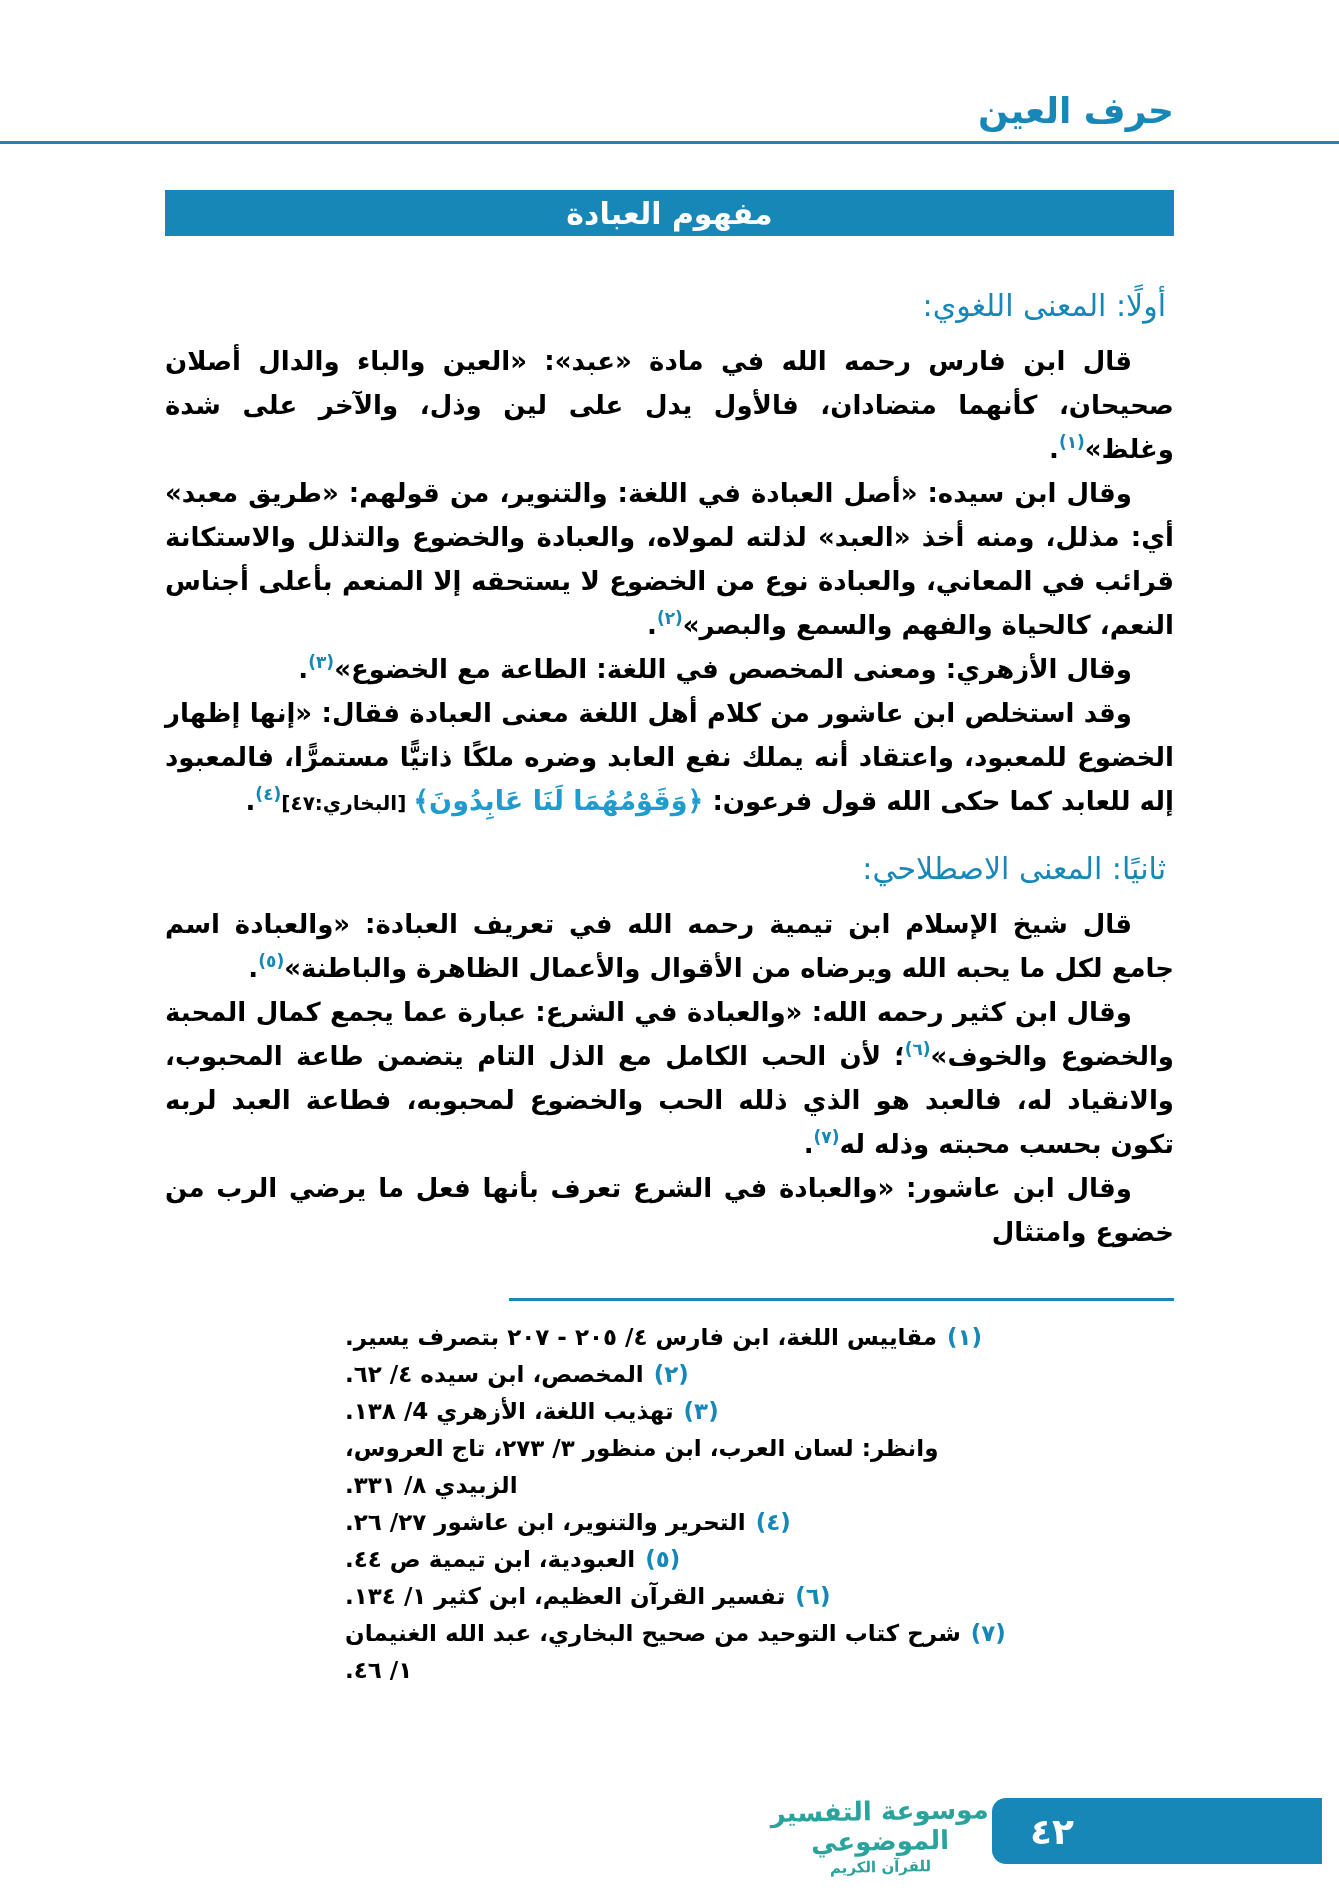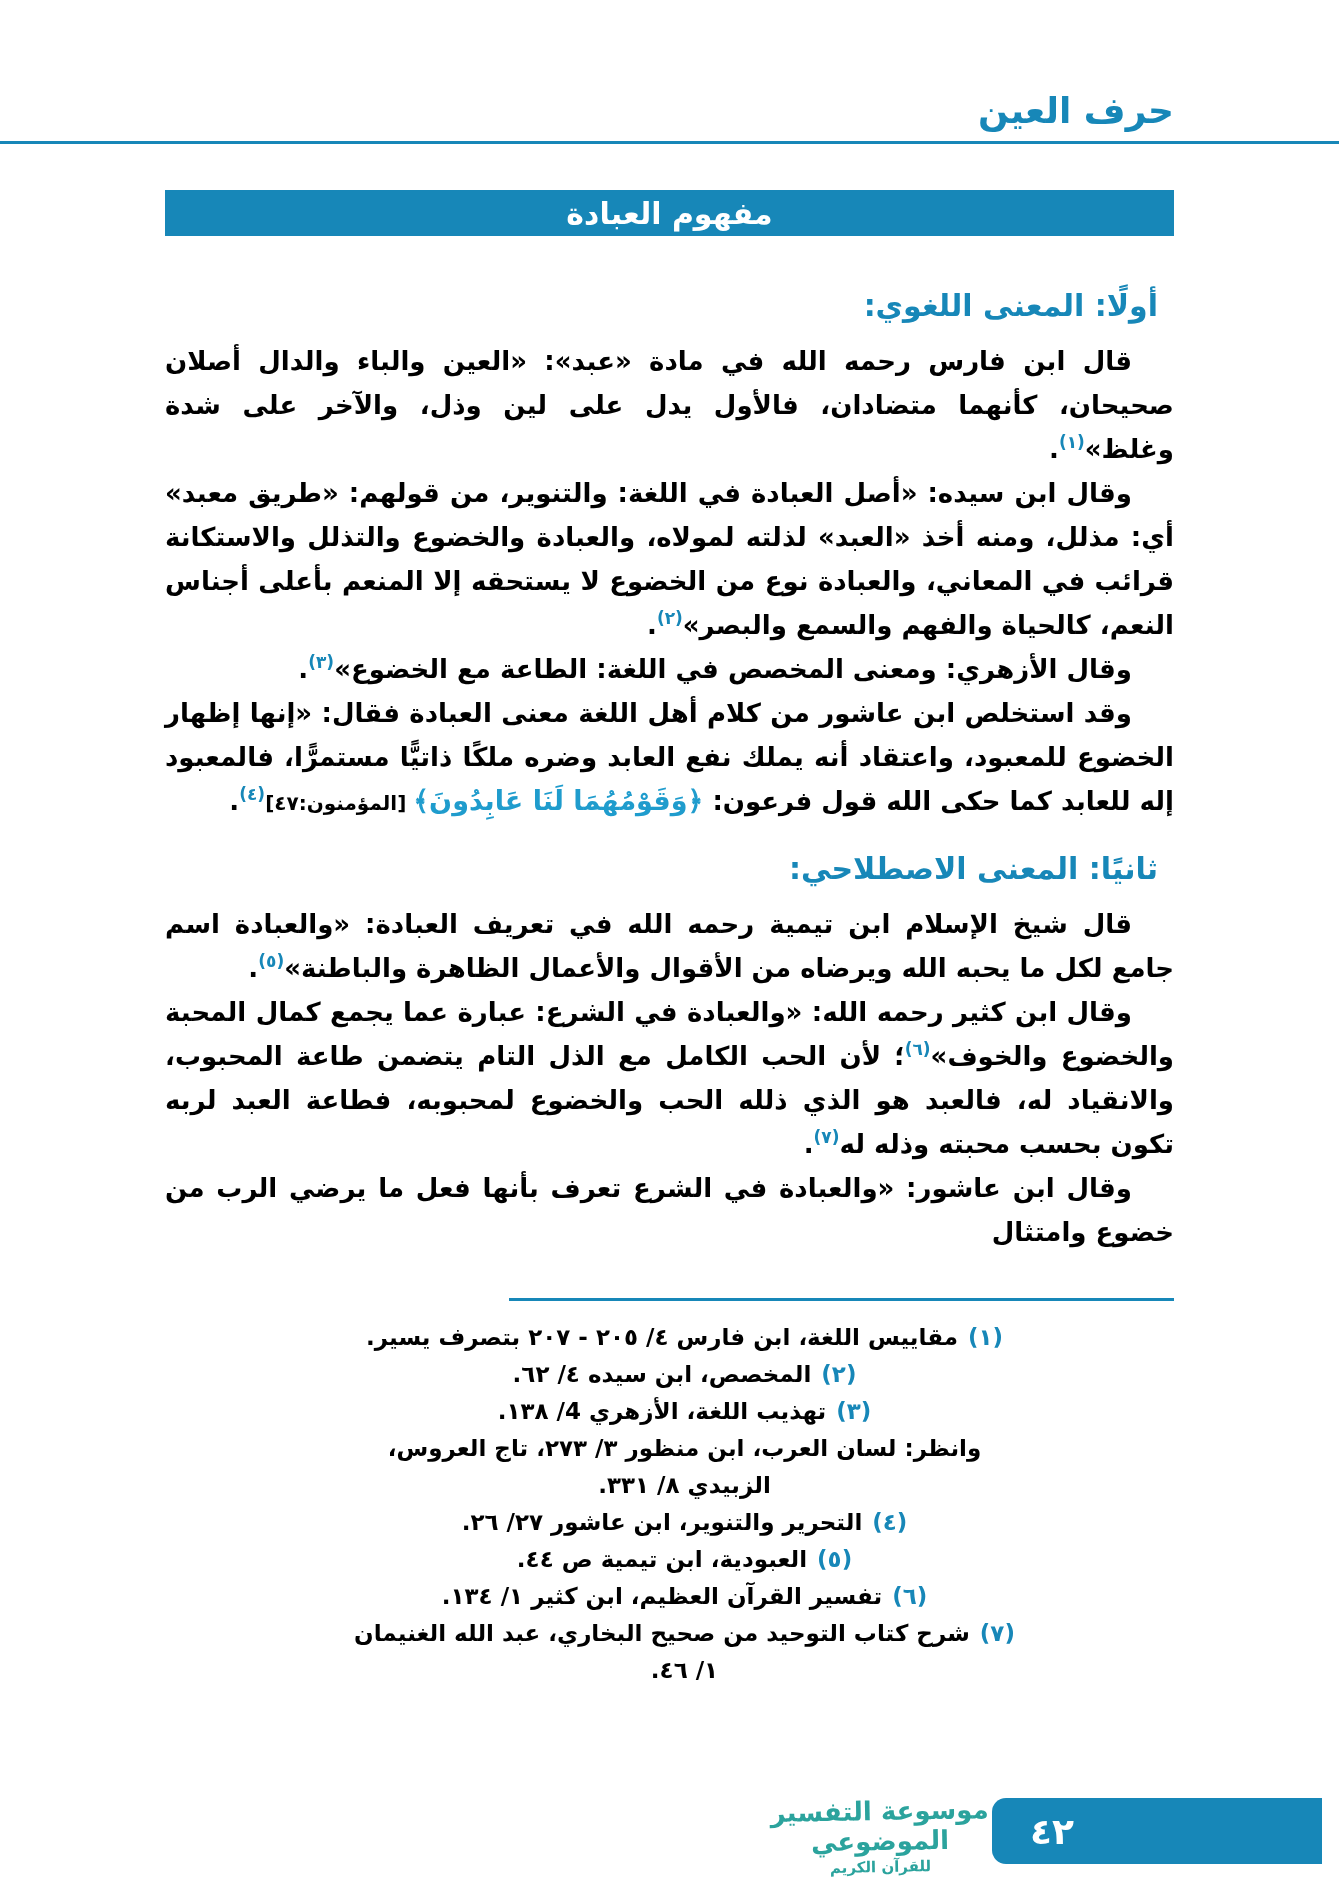--- a/index.html
+++ b/index.html
@@ -50,22 +50,22 @@
     font-weight:bold;
   }
   
   .content{
     margin:0 165px;
     padding-top:26px;
   }
   .sec-head{
     color:var(--accent);
     font-size:30px;
-    font-weight:bold;
-    margin:26px 16px 16px 0;
+    font-weight:normal;
+    margin:26px 8px 16px 0;
   }
   .par{
     margin:0;
     font-size:26px;
     font-weight:bold;
     line-height:44px;
     text-align:justify;
     text-indent:42px;
   }
   .fnref{
@@ -88,21 +88,21 @@
   }
   
   .fn-rule{
     width:665px;
     height:3px;
     background:var(--accent);
     margin:44px 0 18px auto;
   }
   .footnotes{
     margin:0 150px 0 180px;
-    text-align:center;
+    text-align:left;
   }
   .note{
     font-size:23px;
     font-weight:bold;
     line-height:37px;
   }
   .note-marker{
     color:var(--accent);
     margin-left:10px;
   }
@@ -165,21 +165,21 @@
 
     <section>
       <h2 class="sec-head">أولًا: المعنى اللغوي:</h2>
 
       <p class="par"><span>قال ابن فارس رحمه الله في مادة «عبد»: «العين والباء والدال أصلان صحيحان، كأنهما متضادان، فالأول يدل على لين وذل، والآخر على شدة وغلظ»</span><sup class="fnref">(١)</sup><span>.</span></p>
 
       <p class="par"><span>وقال ابن سيده: «أصل العبادة في اللغة: والتنوير، من قولهم: «طريق معبد» أي: مذلل، ومنه أخذ «العبد» لذلته لمولاه، والعبادة والخضوع والتذلل والاستكانة قرائب في المعاني، والعبادة نوع من الخضوع لا يستحقه إلا المنعم بأعلى أجناس النعم، كالحياة والفهم والسمع والبصر»</span><sup class="fnref">(٢)</sup><span>.</span></p>
 
       <p class="par"><span>وقال الأزهري: ومعنى المخصص في اللغة: الطاعة مع الخضوع»</span><sup class="fnref">(٣)</sup><span>.</span></p>
 
-      <p class="par"><span>وقد استخلص ابن عاشور من كلام أهل اللغة معنى العبادة فقال: «إنها إظهار الخضوع للمعبود، واعتقاد أنه يملك نفع العابد وضره ملكًا ذاتيًّا مستمرًّا، فالمعبود إله للعابد كما حكى الله قول فرعون: </span><span class="verse">﴿وَقَوْمُهُمَا لَنَا عَابِدُونَ﴾</span><span class="verse-ref"> [المؤمنون:٤٧]</span><sup class="fnref">(٤)</sup><span>.</span></p>
+      <p class="par"><span>وقد استخلص ابن عاشور من كلام أهل اللغة معنى العبادة فقال: «إنها إظهار الخضوع للمعبود، واعتقاد أنه يملك نفع العابد وضره ملكًا ذاتيًّا مستمرًّا، فالمعبود إله للعابد كما حكى الله قول فرعون: </span><span class="verse">﴿وَقَوْمُهُمَا لَنَا عَابِدُونَ﴾</span><span class="verse-ref"> [البخاري:٤٧]</span><sup class="fnref">(٤)</sup><span>.</span></p>
     </section>
 
     <section>
       <h2 class="sec-head">ثانيًا: المعنى الاصطلاحي:</h2>
 
       <p class="par"><span>قال شيخ الإسلام ابن تيمية رحمه الله في تعريف العبادة: «والعبادة اسم جامع لكل ما يحبه الله ويرضاه من الأقوال والأعمال الظاهرة والباطنة»</span><sup class="fnref">(٥)</sup><span>.</span></p>
 
       <p class="par"><span>وقال ابن كثير رحمه الله: «والعبادة في الشرع: عبارة عما يجمع كمال المحبة والخضوع والخوف»</span><sup class="fnref">(٦)</sup><span>؛ لأن الحب الكامل مع الذل التام يتضمن طاعة المحبوب، والانقياد له، فالعبد هو الذي ذلله الحب والخضوع لمحبوبه، فطاعة العبد لربه تكون بحسب محبته وذله له</span><sup class="fnref">(٧)</sup><span>.</span></p>
 
       <p class="par"><span>وقال ابن عاشور: «والعبادة في الشرع تعرف بأنها فعل ما يرضي الرب من خضوع وامتثال</span></p>

